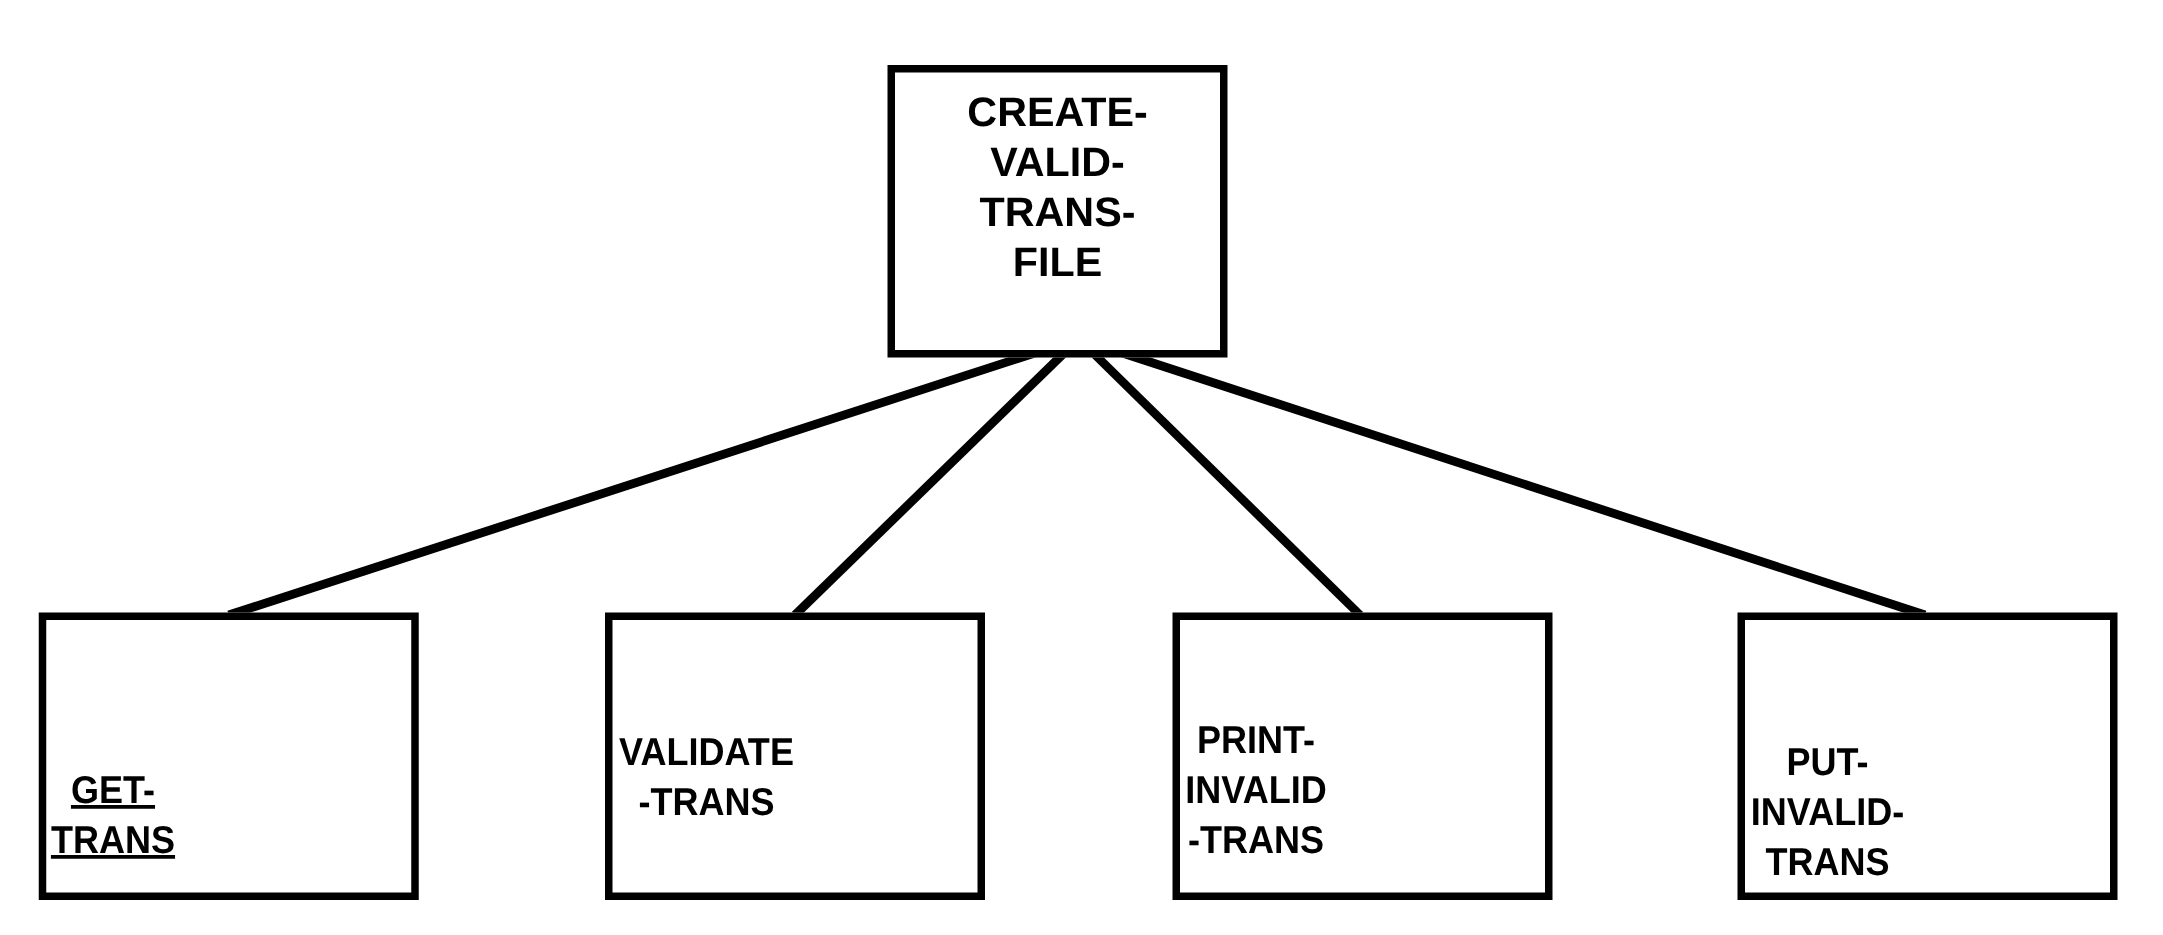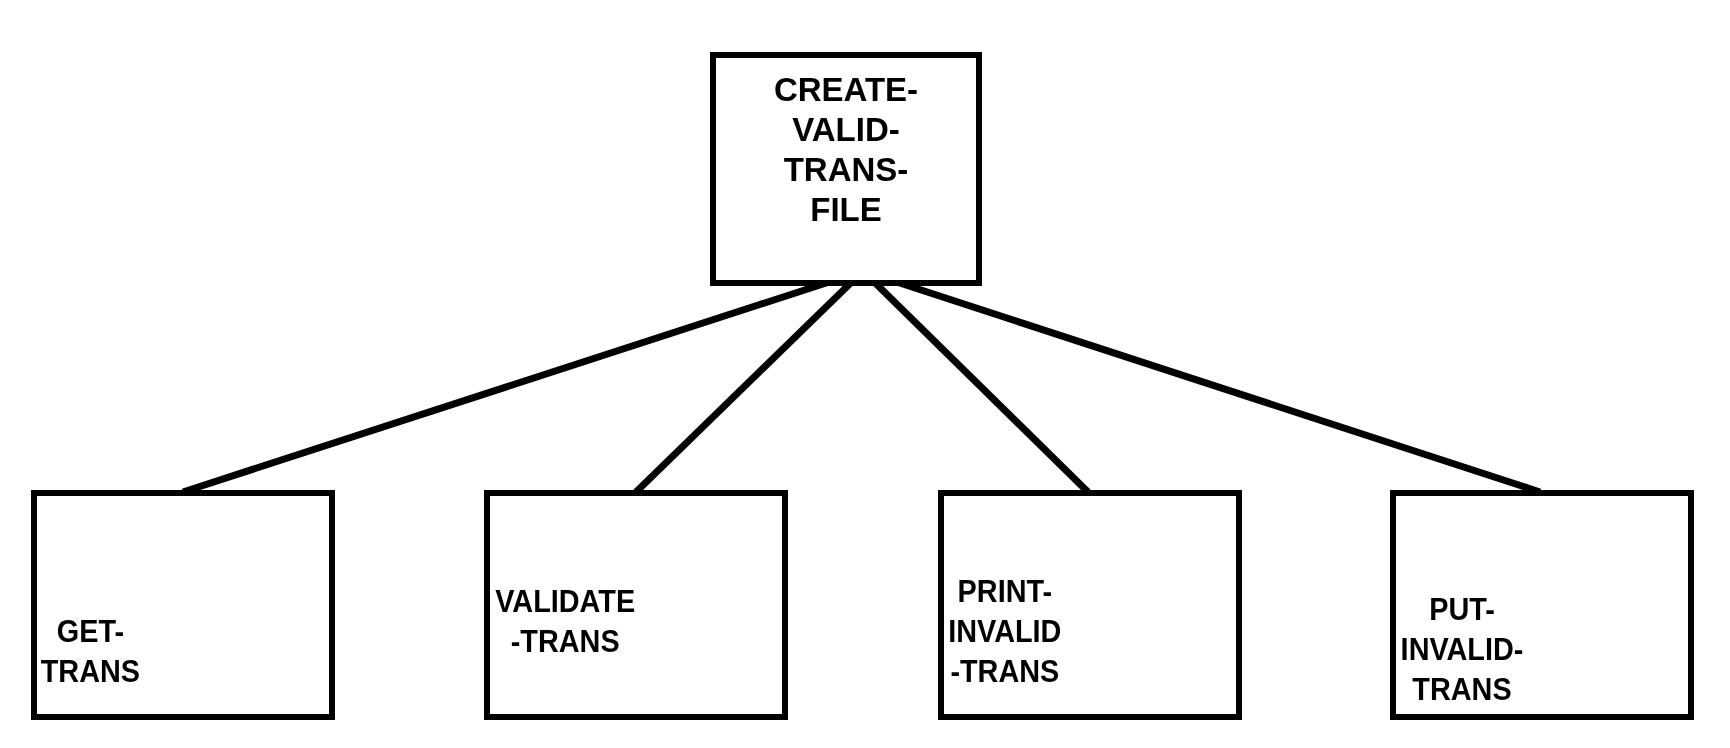--- a/index.html
+++ b/index.html
@@ -65,21 +65,21 @@
     align-items: flex-start;
     justify-content: flex-start;
   }
   .child-box .module-label {
     font-family: "Liberation Sans Narrow", "Liberation Sans", "DejaVu Sans Condensed", sans-serif;
     font-size: 31px;
     line-height: 40px;
     transform: scaleX(0.93);
     transform-origin: center top;
   }
-  #box-get-trans   { left: 31px;   padding-top: 58px; }
+  #box-get-trans   { left: 31px;   padding-top: 58px; text-decoration: underline; }
   #box-validate    { left: 484px;  padding-top: 28px; }
   #box-print       { left: 938px;  padding-top: 38px; }
   #box-put         { left: 1390px; padding-top: 56px; }
   #box-get-trans .module-label   { padding-top: 58px; }
   #box-validate .module-label    { padding-top: 58px; }
   #box-print .module-label       { padding-top: 38px; }
   #box-put .module-label         { padding-top: 38px; }
 </style>
 </head>
 <body>

